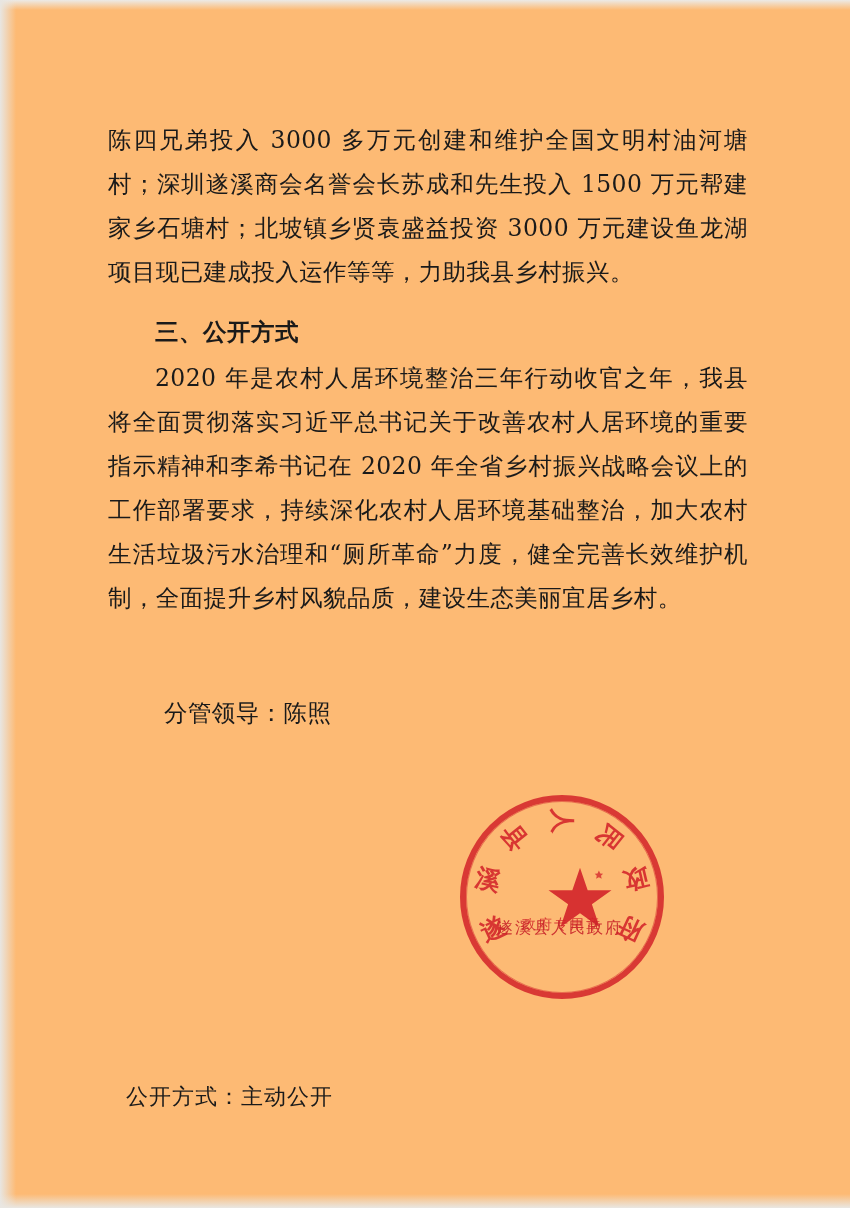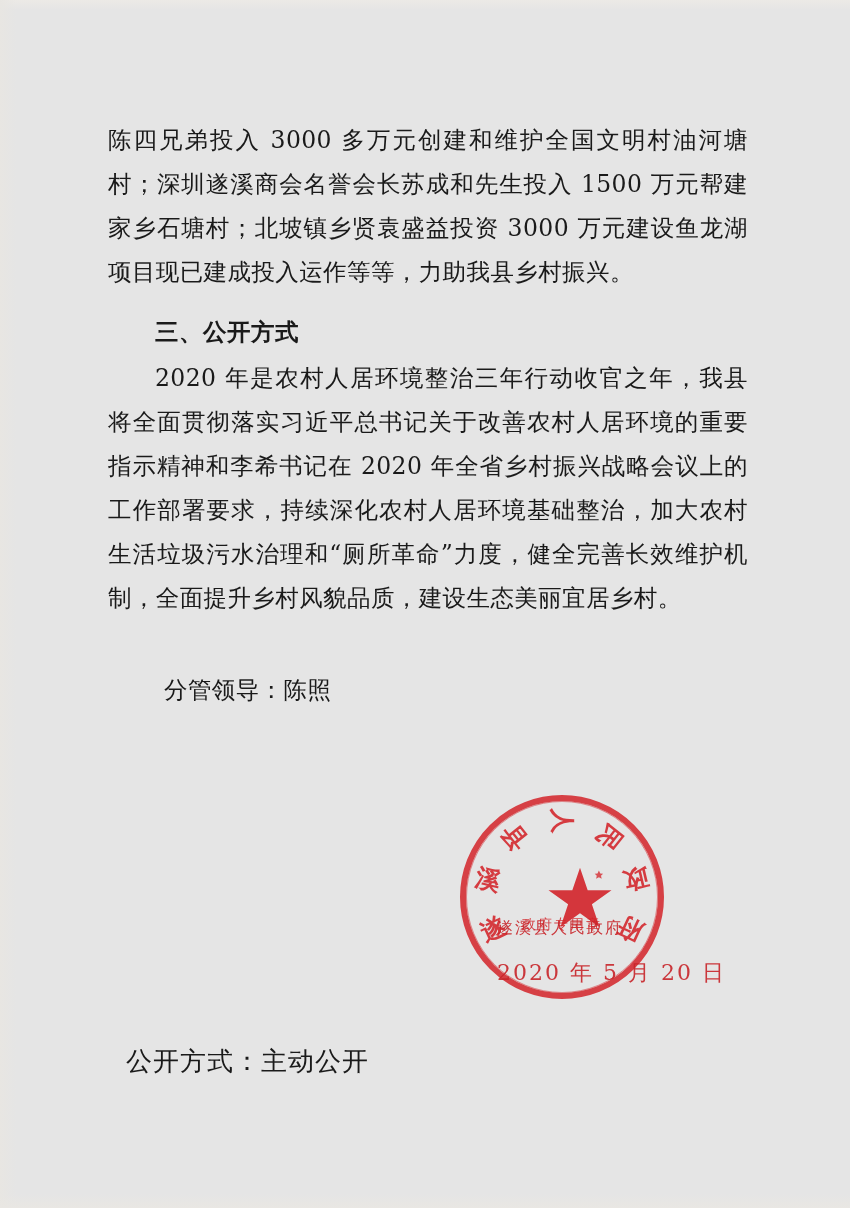--- a/index.html
+++ b/index.html
@@ -11,21 +11,21 @@
     width: 850px;
     height: 1208px;
     position: relative;
     font-family: "DejaVu Serif", "Liberation Serif", serif;
     color: #1a1a1a;
     overflow: hidden;
   }
   .page {
     position: absolute;
     inset: 0;
-    background: #e5e5e5;
+    background: #fdba74;
     text-decoration: underline;
   }
   
   .scan-edge-left {
     position: absolute;
     left: 0; top: 0; bottom: 0;
     width: 16px;
     background: linear-gradient(to right, #e8e6e2, rgba(255,255,255,0));
     pointer-events: none;
   }
@@ -64,37 +64,37 @@
     margin: 6px 0 2px 0;
     font-size: 23.5px;
     line-height: 44px;
     text-indent: 2em;
     font-family: "DejaVu Sans", "Liberation Sans", sans-serif;
     font-weight: 700;
     letter-spacing: 0.5px;
   }
   .block-gap-small { height: 10px; }
   .sign-block {
-    margin-top: 48px;
+    margin-top: 71px;
     padding-left: 56px;
   }
   .sign-line {
     font-size: 23.5px;
     line-height: 44px;
     letter-spacing: 0.4px;
   }
   .sign-line .num {
     font-family: "DejaVu Serif", "Liberation Serif", serif;
     letter-spacing: 1px;
   }
   .footer-open {
     position: absolute;
     left: 126px;
-    top: 1044px;
-    font-size: 26px;
+    top: 1082px;
+    font-size: 22px;
     letter-spacing: 1px;
     font-family: "DejaVu Sans", "Liberation Sans", sans-serif;
   }
   
   .seal-area {
     position: absolute;
     left: 455px;
     top: 795px;
     width: 250px;
     height: 210px;
@@ -225,19 +225,18 @@
 
     <svg class="seal-star" viewBox="0 0 100 100">
       <polygon points="50,6 61,38 95,38 67,58 78,91 50,71 22,91 33,58 5,38 39,38" fill="#d3242a"></polygon>
       <polygon points="78,14 82,22 90,23 84,29 86,37 78,33 70,37 72,29 66,23 74,22" fill="#d3242a" opacity="0.85" transform="translate(-2,-2) scale(0.5) translate(80,10)"></polygon>
     </svg>
 
     <div class="seal-bottom-text">政府专用章</div>
   </div>
 
   <div class="gov-name">遂溪县人民政府</div>
-  <div class="gov-date">2020 年 5 月 20 日</div>
 
   <div class="footer-open">
     <span>公开方式：</span><span>主动公开</span>
   </div>
 
 </div>
 
 </body></html>

